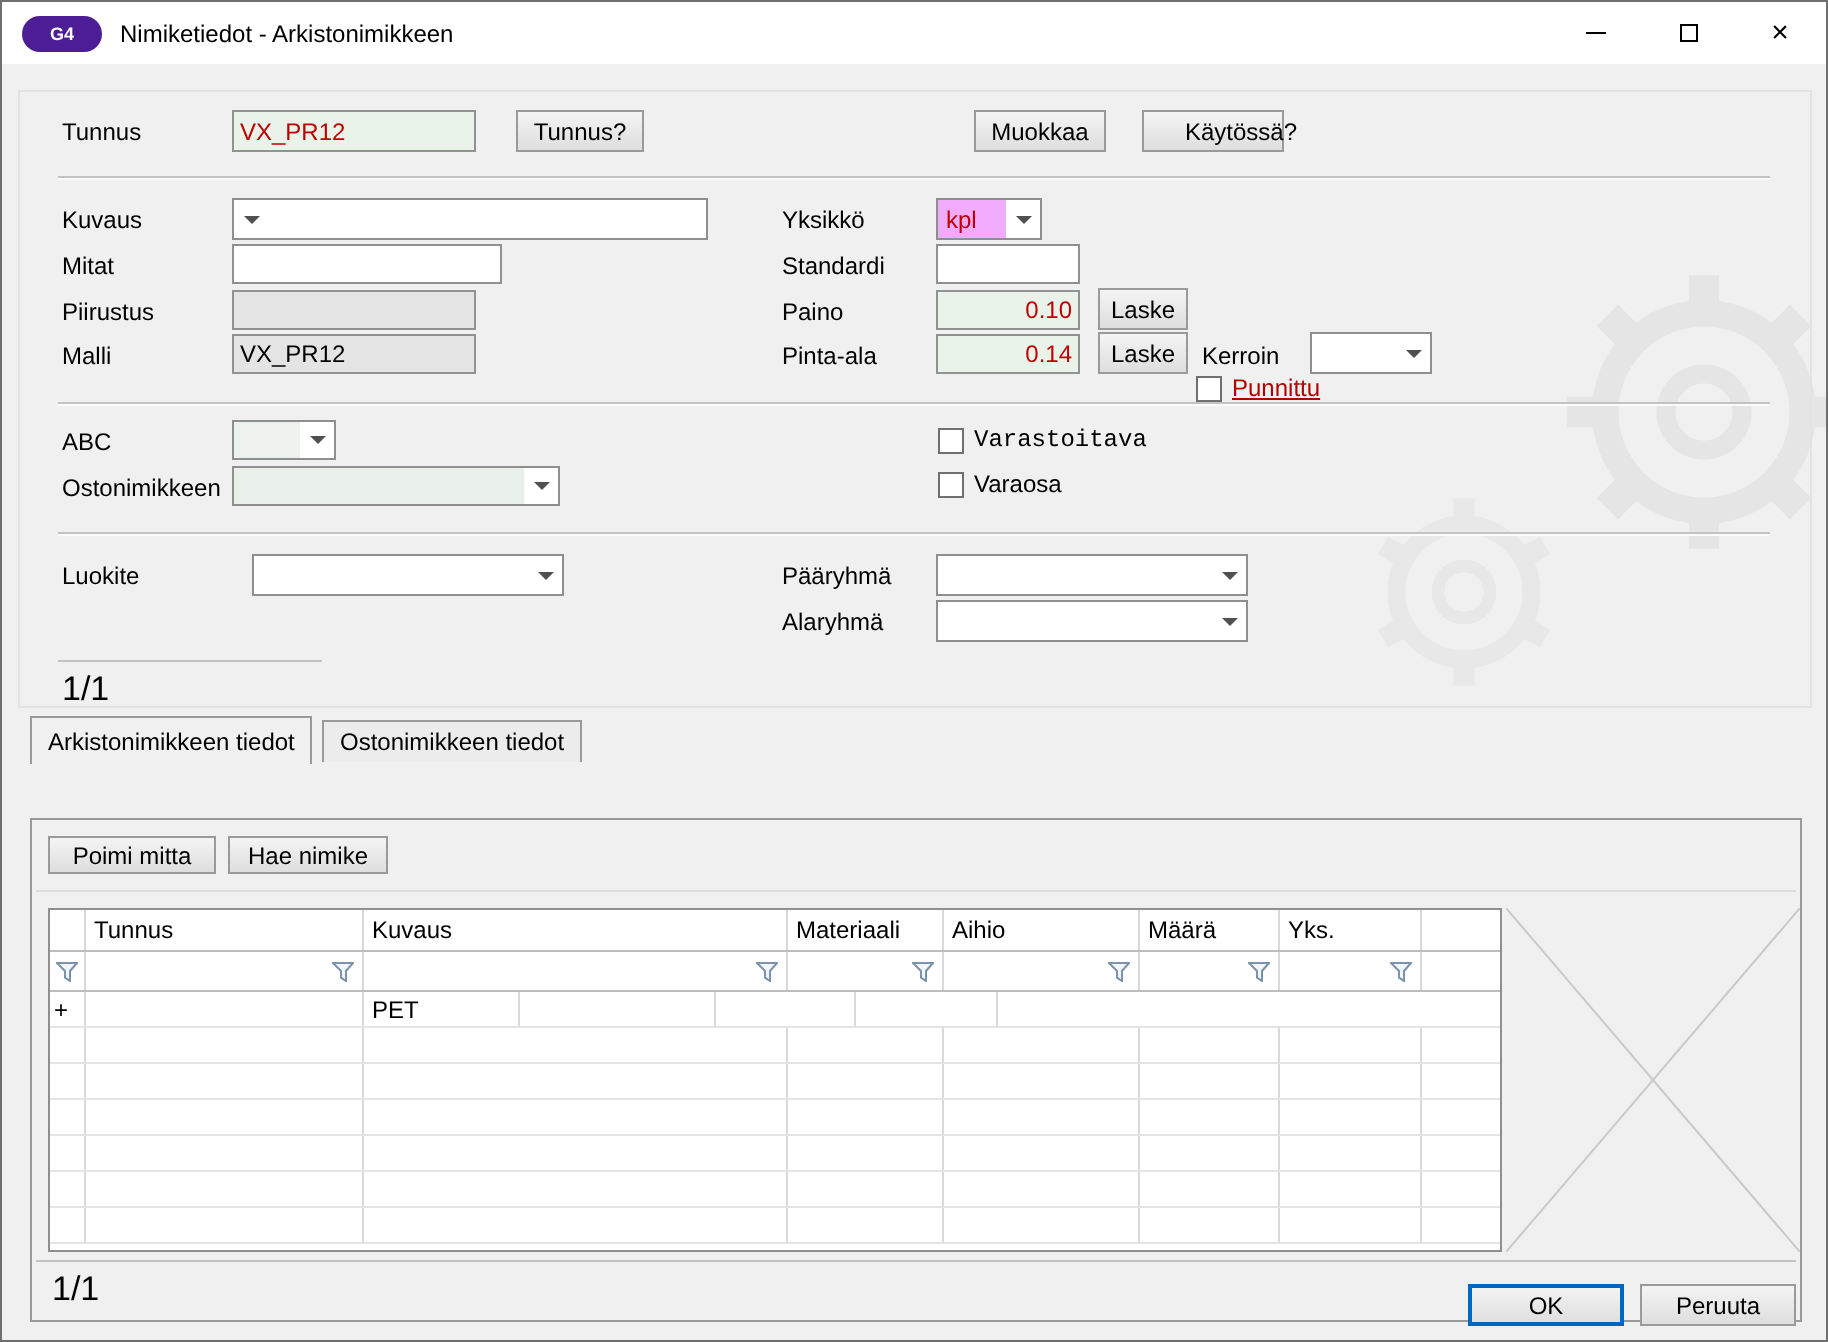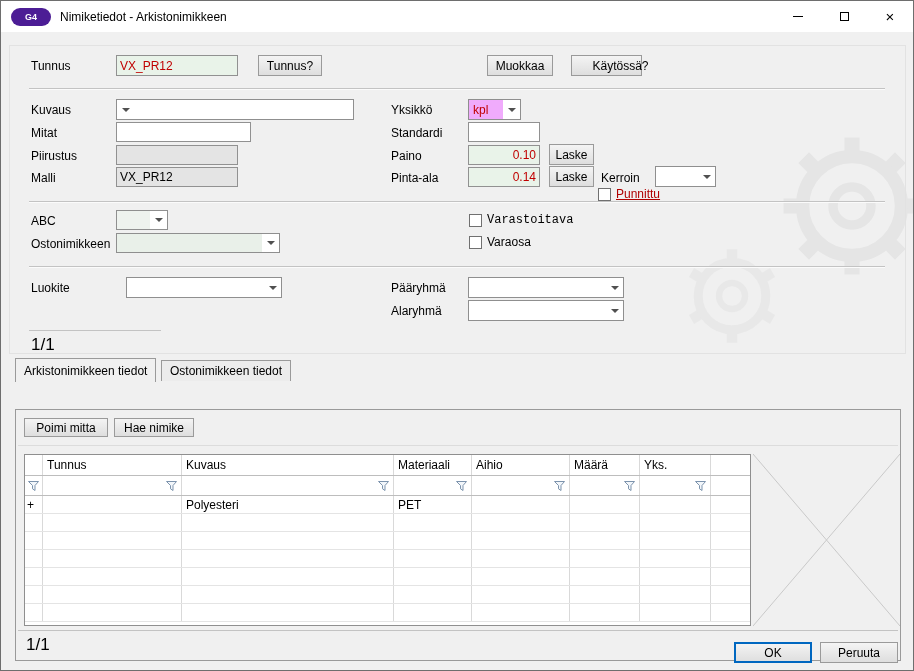--- a/index.html
+++ b/index.html
@@ -300,21 +300,20 @@
             <svg width="11" height="10" viewBox="0 0 11 10">
               <path d="M0.5 0.5h10L7 4.5v5L4.5 7.8V4.5z" fill="#f2f6fa" stroke="#7c93ad"></path>
             </svg>
           </div>
         <div class="g-cell w-fill"></div>
       </div>
 
       <div class="g-row">
         <div class="g-cell w-ind">+</div>
         <div class="g-cell w-tunnus"></div>
-        <div class="g-cell w-kuvaus">Polyesteri</div>
         <div class="g-cell w-mat">PET</div>
         <div class="g-cell w-aihio"></div>
         <div class="g-cell w-maara"></div>
         <div class="g-cell w-yks"></div>
         <div class="g-cell w-fill"></div>
       </div>
 
       <div class="g-row">
           <div class="g-cell w-ind"></div>
           <div class="g-cell w-tunnus"></div>

